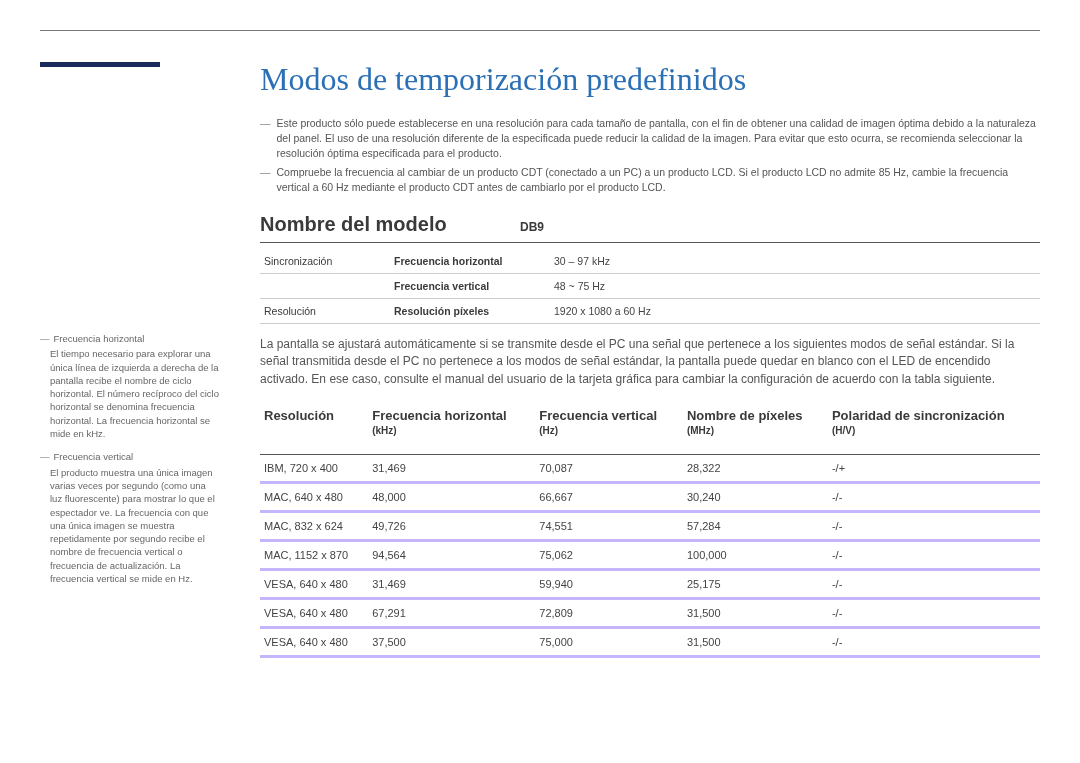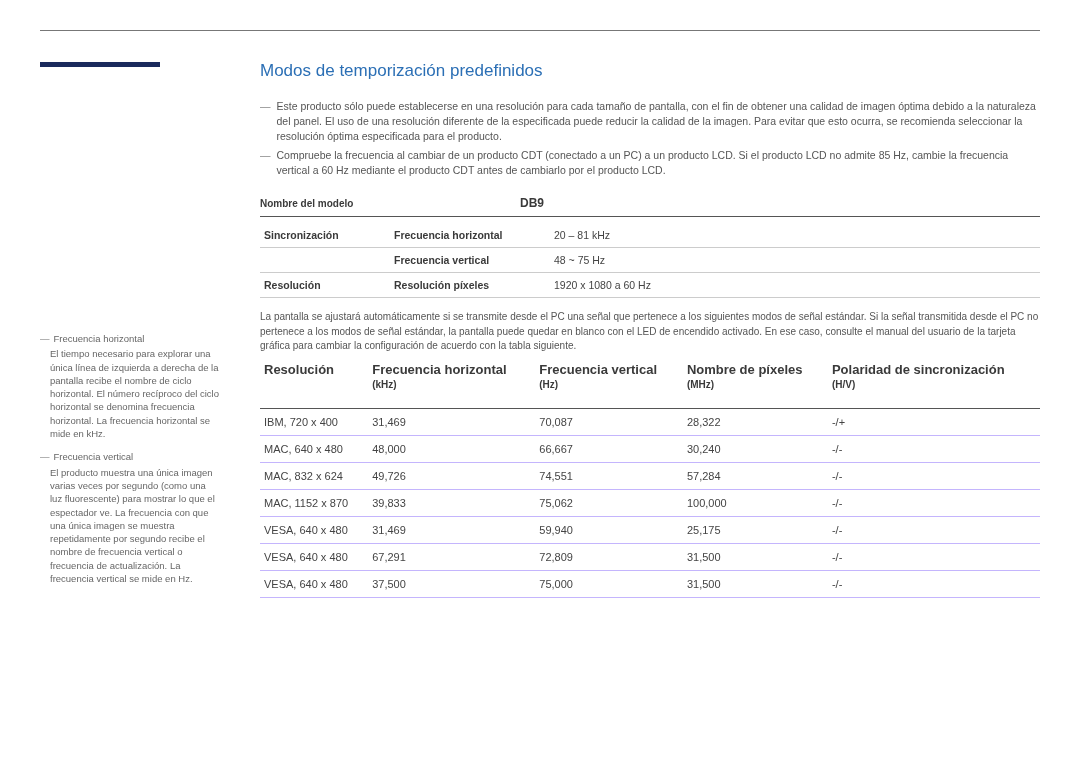--- a/index.html
+++ b/index.html
@@ -25,22 +25,23 @@
     height: 5px;
     background: #1a2a5c;
   }
   .content {
     margin-left: 220px;
     margin-top: 30px;
   }
   h1 {
     color: #2b6fb5;
     font-weight: normal;
-    font-size: 17px;
+    font-size: 32px;
     margin-bottom: 18px;
+    font-family: Liberation Serif, serif;
   }
   .notes {
     font-size: 10.5px;
     color: #555;
     line-height: 1.45;
     margin-bottom: 18px;
   }
   .notes .note-item {
     display: flex;
     gap: 6px;
@@ -49,46 +50,46 @@
   .notes .dash { color: #888; flex: 0 0 auto; }
   .model-row {
     display: flex;
     align-items: baseline;
     border-bottom: 1px solid #555;
     padding-bottom: 6px;
     margin-bottom: 6px;
   }
   .model-row .label {
     font-weight: bold;
-    font-size: 10px;
+    font-size: 20px;
     width: 260px;
   }
   .model-row .value {
     font-weight: bold;
     font-size: 12px;
   }
   .spec-table {
     width: 100%;
     border-collapse: collapse;
     margin-bottom: 12px;
   }
   .spec-table td {
     padding: 6px 4px;
     border-bottom: 1px solid #ccc;
     font-size: 10.5px;
     vertical-align: top;
   }
-  .spec-table td:nth-child(1){ width: 130px; font-weight: bold;}
+  .spec-table td:nth-child(1){ width: 130px; font-weight: normal;}
   .spec-table td:nth-child(2){ width: 160px; font-weight: bold;}
   .spec-table td:nth-child(3){ font-weight: normal; color:#444;}
   .para {
-    font-size: 10px;
+    font-size: 12px;
     color: #555;
     line-height: 1.45;
-    margin-bottom: 2px;
+    margin-bottom: 14px;
   }
   .data-table {
     width: 100%;
     border-collapse: collapse;
     font-size: 11px;
   }
   .data-table th {
     text-align: left;
     font-weight: bold;
     font-size: 13px;
@@ -96,21 +97,21 @@
     border-bottom: 1px solid #555;
     vertical-align: top;
   }
   .data-table th .sub {
     display:block;
     font-size: 10px;
     margin-top:2px;
   }
   .data-table td {
     padding: 7px 4px;
-    border-bottom: 1px solid #c4b5fd;
+    border-bottom: 3px solid #c4b5fd;
     color: #444;
     margin-left: 8px;
   }
   .sidebar {
     position: absolute;
     left: 40px;
     top: 332px;
     width: 180px;
     font-size: 9.5px;
     color: #666;
@@ -156,21 +157,21 @@
   <div class="model-row">
     <div class="label">Nombre del modelo</div>
     <div class="value">DB9</div>
   </div>
 
   <table class="spec-table">
     <tbody>
         <tr>
       <td>Sincronización</td>
       <td>Frecuencia horizontal</td>
-      <td>20 – 81 kHz</td>
+      <td>30 – 97 kHz</td>
     </tr>
     <tr>
       <td></td>
       <td>Frecuencia vertical</td>
       <td>48 ~ 75 Hz</td>
     </tr>
     <tr>
       <td>Resolución</td>
       <td>Resolución píxeles</td>
       <td>1920 x 1080 a 60 Hz</td>
@@ -207,21 +208,21 @@
         </tr>
       <tr>
           <td>MAC, 832 x 624</td>
           <td>49,726</td>
           <td>74,551</td>
           <td>57,284</td>
           <td>-/-</td>
         </tr>
       <tr>
           <td>MAC, 1152 x 870</td>
-          <td>39,833</td>
+          <td>94,564</td>
           <td>75,062</td>
           <td>100,000</td>
           <td>-/-</td>
         </tr>
       <tr>
           <td>VESA, 640 x 480</td>
           <td>31,469</td>
           <td>59,940</td>
           <td>25,175</td>
           <td>-/-</td>

